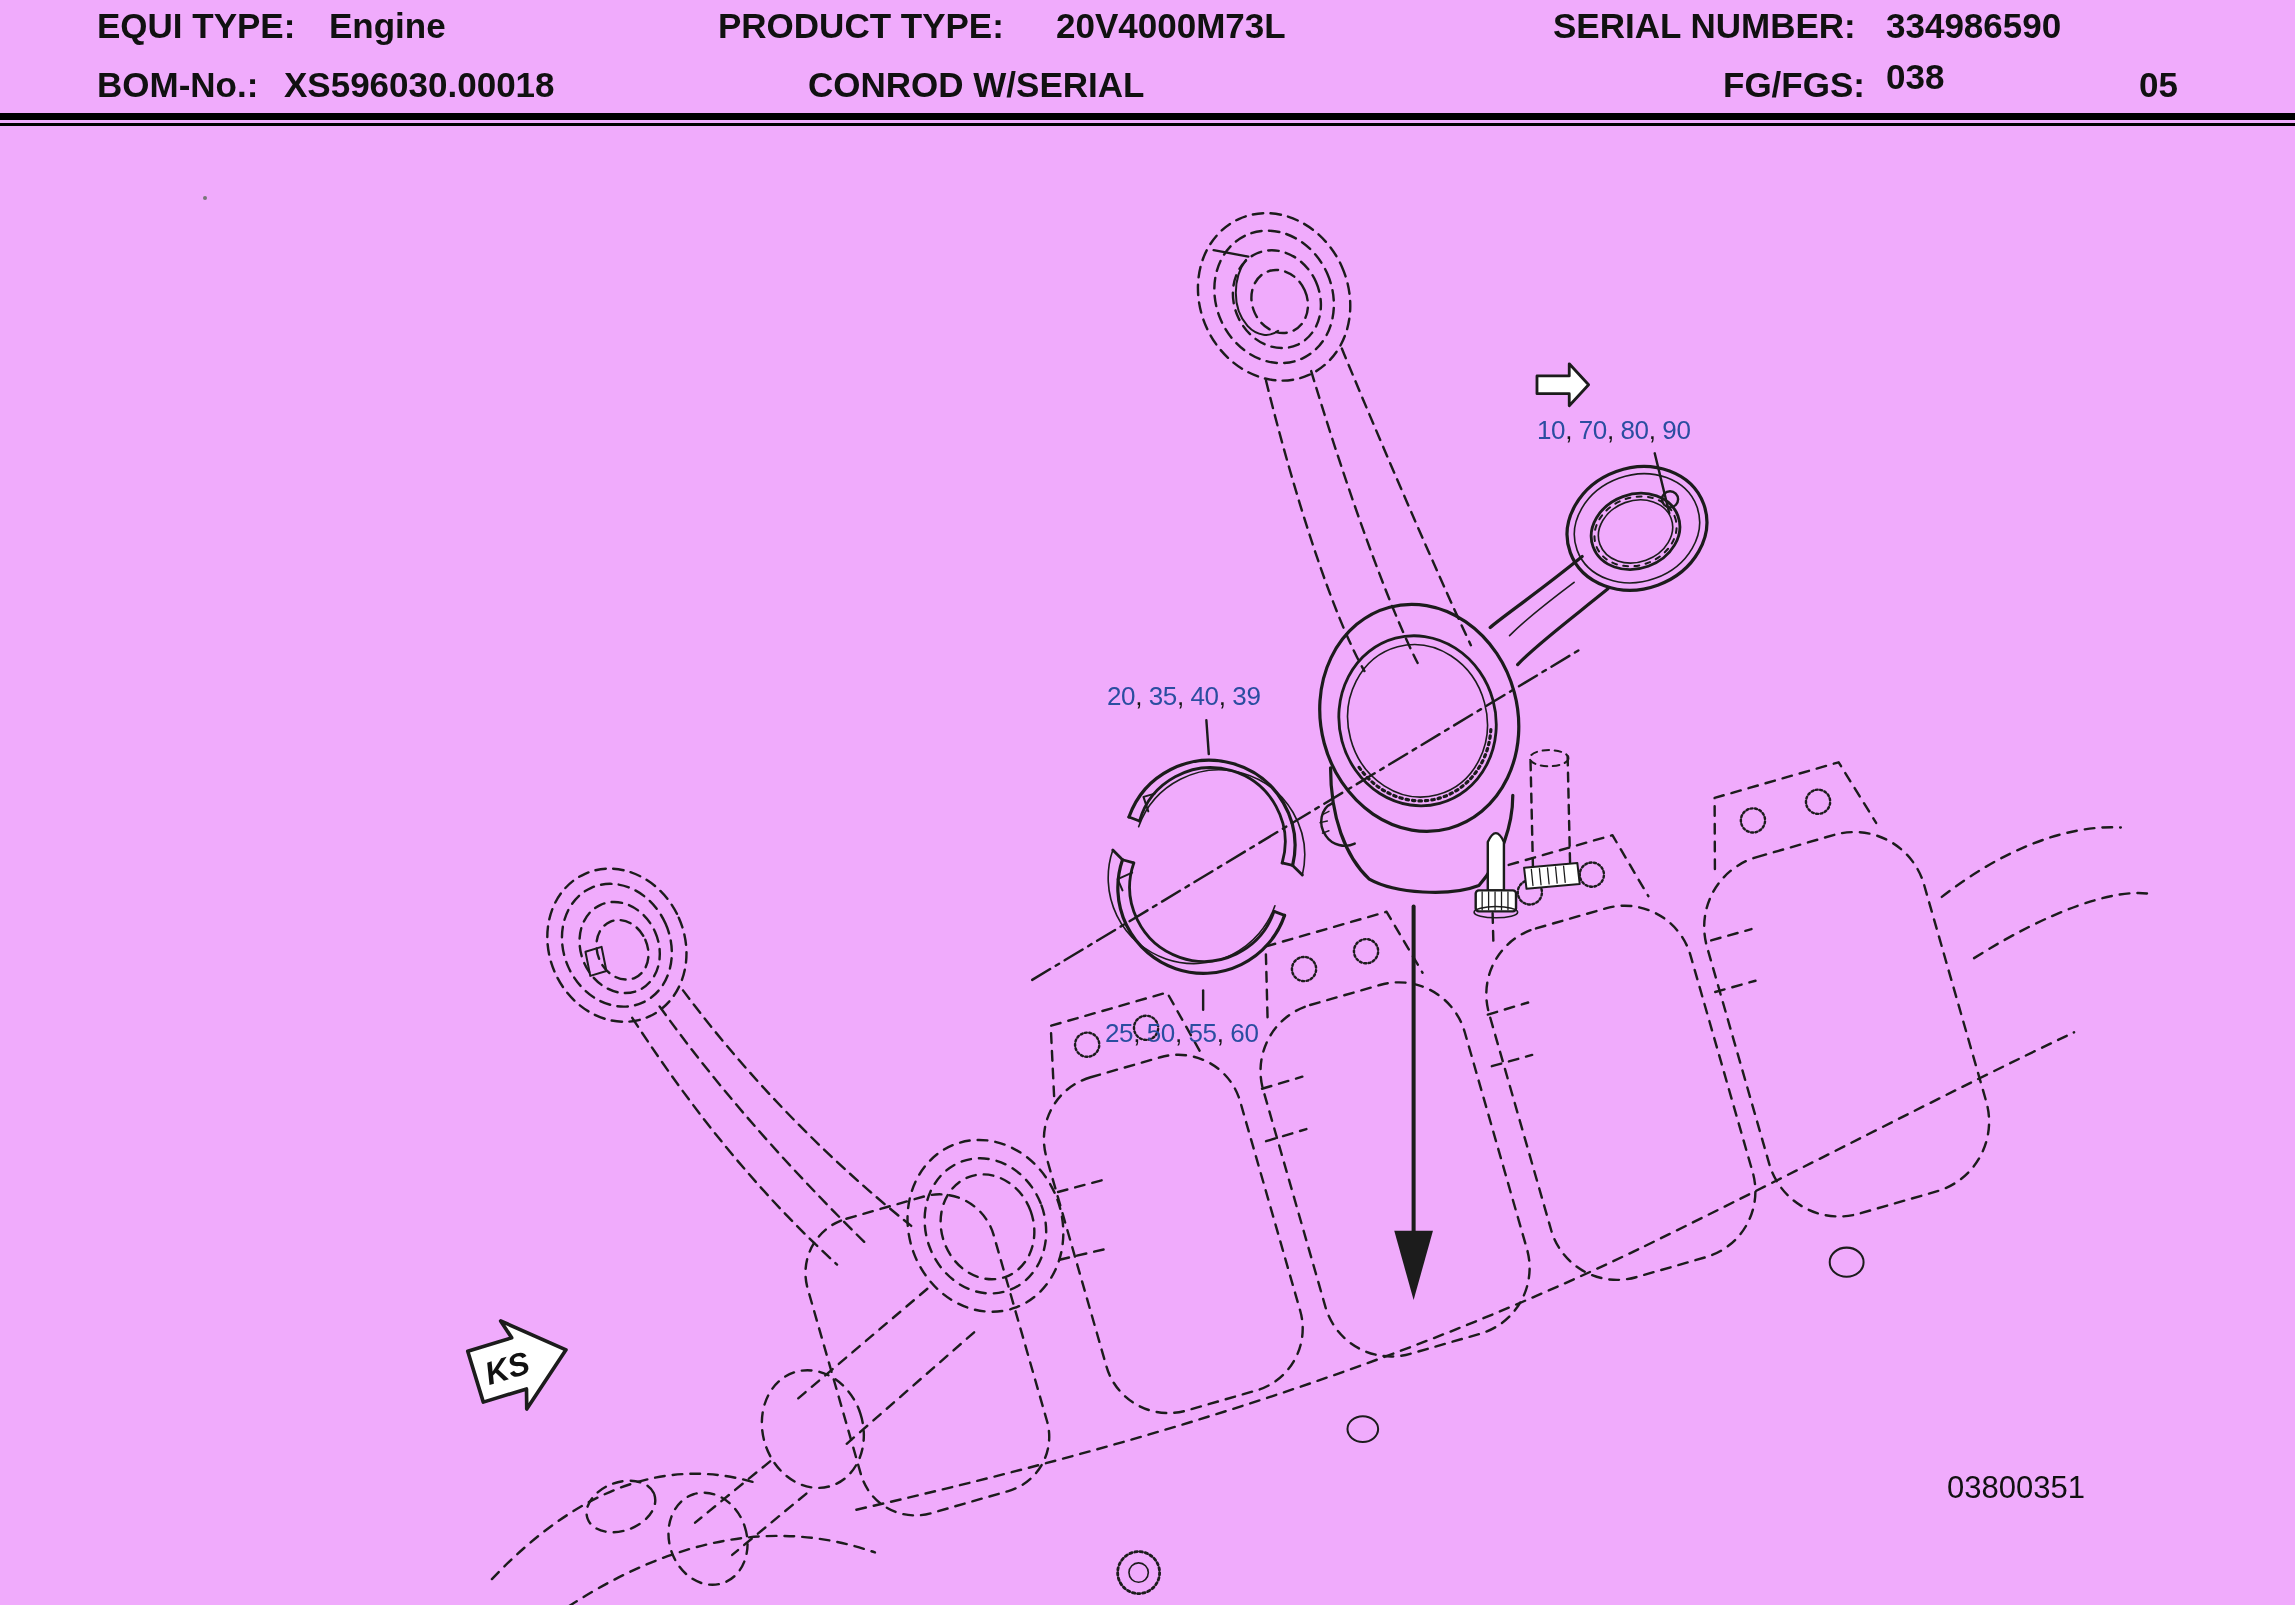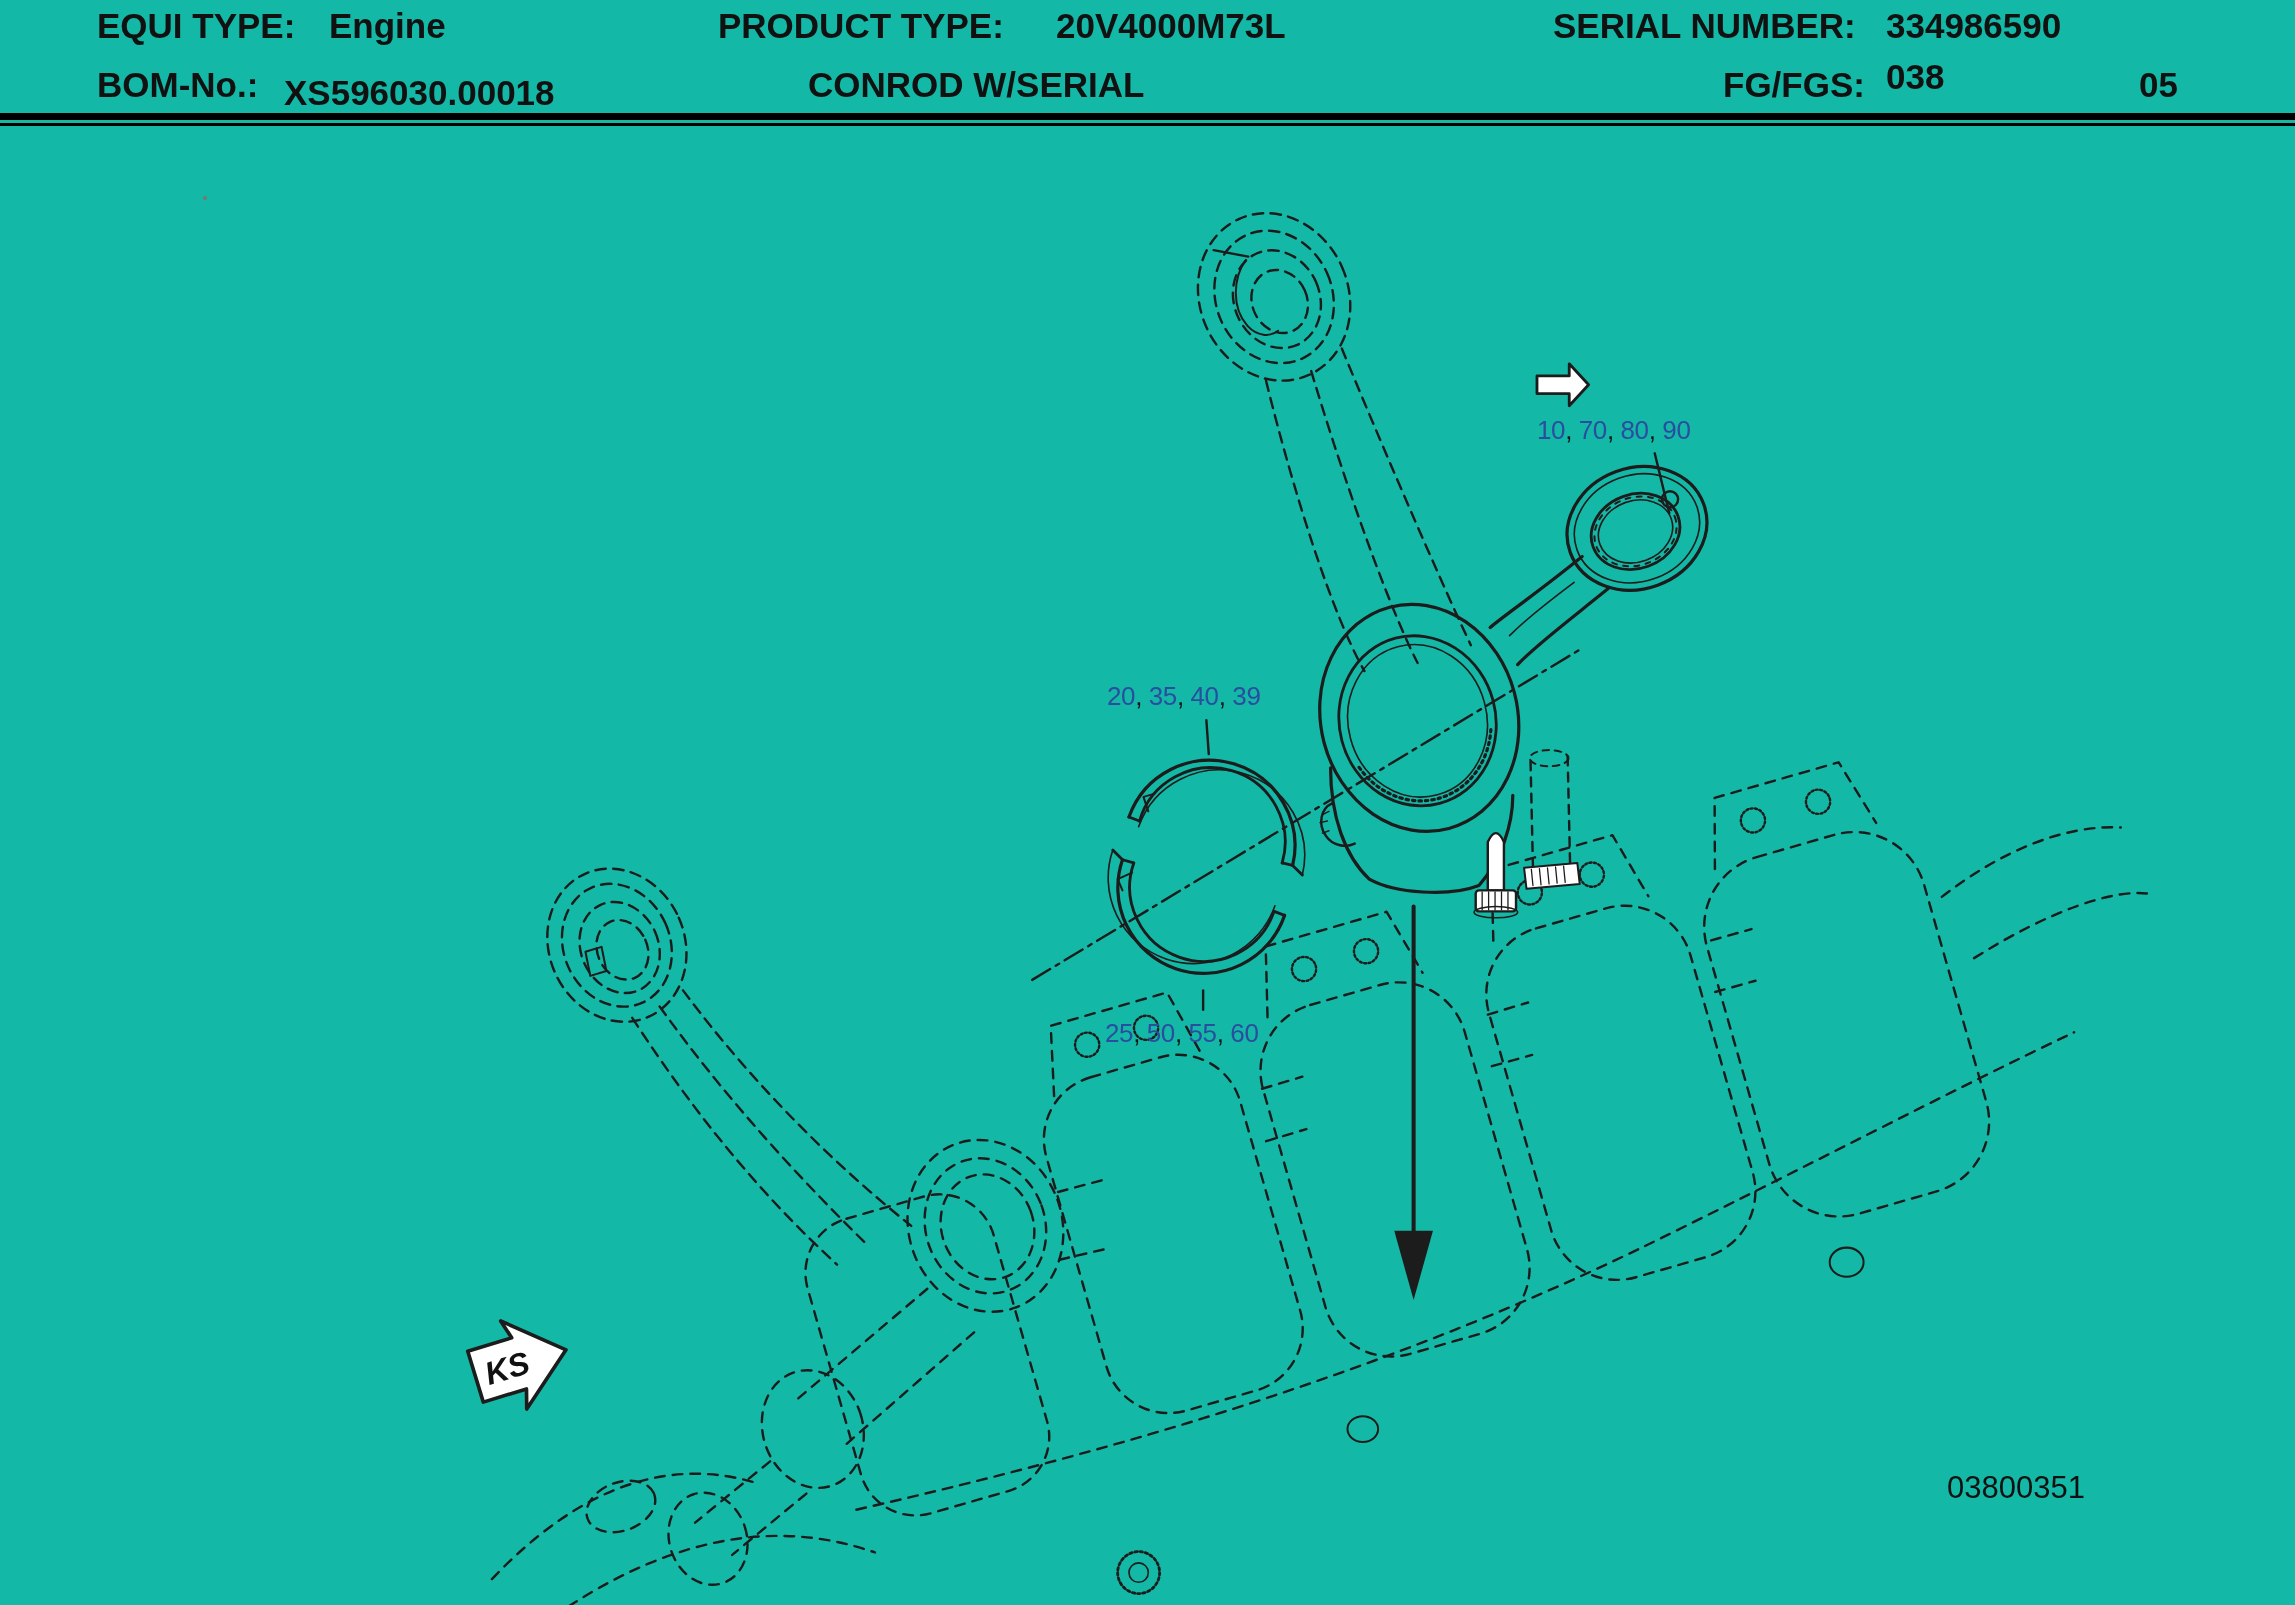--- a/index.html
+++ b/index.html
@@ -1,17 +1,17 @@
 <!DOCTYPE html>
 <html style="font-size:13px"><head>
 <meta charset="utf-8">
 <style>
   html,body{margin:0;padding:0;background:#fff;}
   .screen{
-    position:relative;width:2295px;height:1605px;background:#14b8a6;
+    position:relative;width:2295px;height:1605px;background:#f0abfc;
     font-family:"Liberation Sans",sans-serif;color:#111;overflow:hidden;
   }
   .hdr{position:absolute;font-size:35px;font-weight:bold;white-space:nowrap;line-height:1.1;}
   .rule{position:absolute;left:0;top:113px;width:2295px;}
   .rule .bar1{height:7.3px;background:#000;}
   .rule .bar2{margin-top:3.2px;height:2.4px;background:#000;}
   .callout{position:absolute;font-size:26px;font-weight:400;color:#2A4DA0;white-space:nowrap;letter-spacing:-0.4px;}
   .callout .sep{color:#151515;}
   .drawno{position:absolute;left:1947px;top:1470px;font-size:31px;color:#111;}
   .dot{position:absolute;left:203px;top:196px;width:4px;height:4px;border-radius:50%;background:#777;}
@@ -24,21 +24,21 @@
 <div class="screen">
 
   <div class="hdr" style="left:97px;top:6.5px">EQUI TYPE:</div>
   <div class="hdr" style="left:329px;top:6.5px">Engine</div>
   <div class="hdr" style="left:718px;top:6.5px">PRODUCT TYPE:</div>
   <div class="hdr" style="left:1056px;top:6.5px">20V4000M73L</div>
   <div class="hdr" style="left:1553px;top:6.5px">SERIAL NUMBER:</div>
   <div class="hdr" style="left:1886px;top:6.5px">334986590</div>
 
   <div class="hdr" style="left:97px;top:66px">BOM-No.:</div>
-  <div class="hdr" style="left:284px;top:74px">XS596030.00018</div>
+  <div class="hdr" style="left:284px;top:66px">XS596030.00018</div>
   <div class="hdr" style="left:808px;top:66px">CONROD W/SERIAL</div>
   <div class="hdr" style="left:1723px;top:66px">FG/FGS:</div>
   <div class="hdr" style="left:1886px;top:58px">038</div>
   <div class="hdr" style="left:2139px;top:66px">05</div>
 
   <div class="rule">
     <div class="bar1"></div>
       <div class="bar2"></div>
   </div>
 

